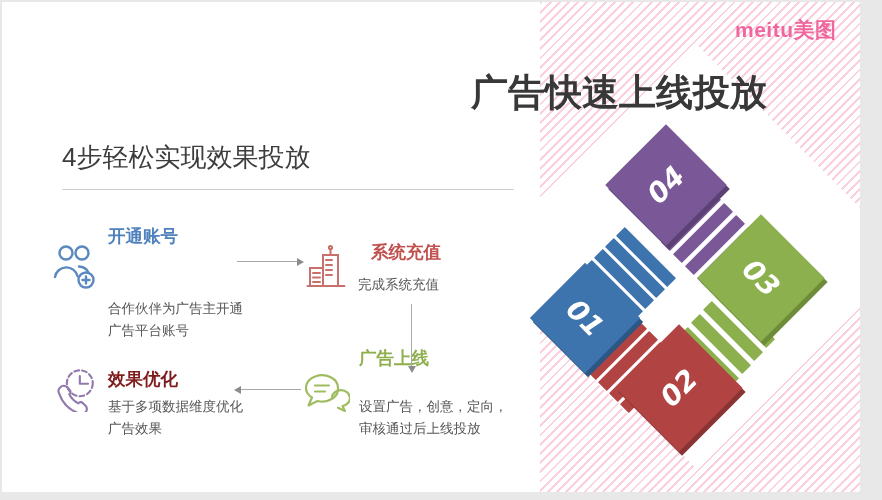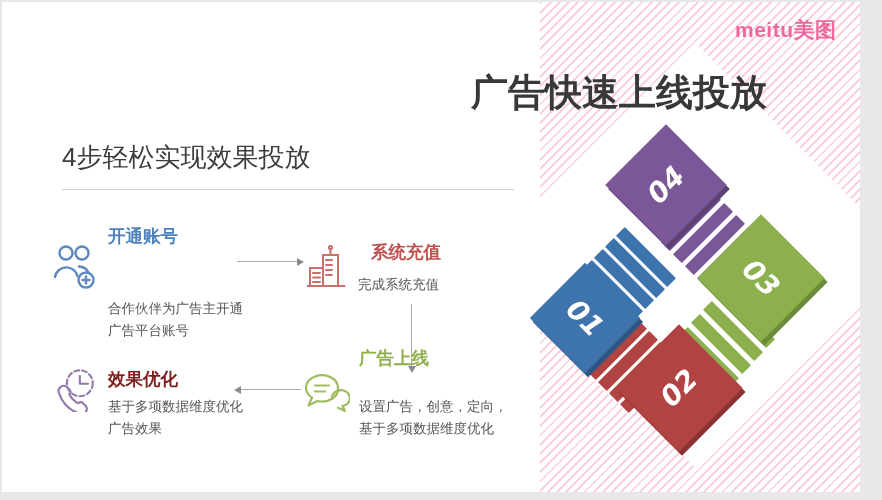--- a/index.html
+++ b/index.html
@@ -195,21 +195,21 @@
 
   <span class="step-icon i3">
     <svg viewBox="0 0 48 42" fill="none" stroke="#a0bc61" stroke-width="2.2" stroke-linecap="round" stroke-linejoin="round">
       <path d="M36 16 a16 12.5 0 1 0 -26 9.5 l-3.5 8 l9 -4.5 a16 12.5 0 0 0 20.5 -13z"></path>
       <path d="M13 13.5 h14 M13 19.5 h10"></path>
       <path d="M30 25 a9 8 0 1 1 10.5 9 l2.5 5 l-7 -3.2"></path>
     </svg>
   </span>
   <div class="step-title t3 c-green">广告上线</div>
   <div class="step-desc d3">设置广告，创意，定向，
-基于多项数据维度优化</div>
+审核通过后上线投放</div>
 
   <span class="step-icon i4">
     <svg viewBox="0 0 48 48" fill="none" stroke="#9379ae" stroke-width="2.2" stroke-linecap="round" stroke-linejoin="round">
       <circle cx="28" cy="18" r="13.5" stroke-dasharray="5 3.2"></circle>
       <path d="M28 10.5 v8 h8.5"></path>
       <path d="M6.5 29 a5.5 5.5 0 0 1 7.5 -7.5 l3.5 3.5 a3 3 0 0 1 -0.5 4.5 c2 4 5.5 7.5 9.5 9.5 a3 3 0 0 1 4.5 -0.5 l3.5 3.5 a5.5 5.5 0 0 1 -7.5 7.5 c-9.5 -3.5 -17 -11 -20.5 -20.5z"></path>
     </svg>
   </span>
   <div class="step-title t4 c-purple">效果优化</div>
   <div class="step-desc d4">基于多项数据维度优化

